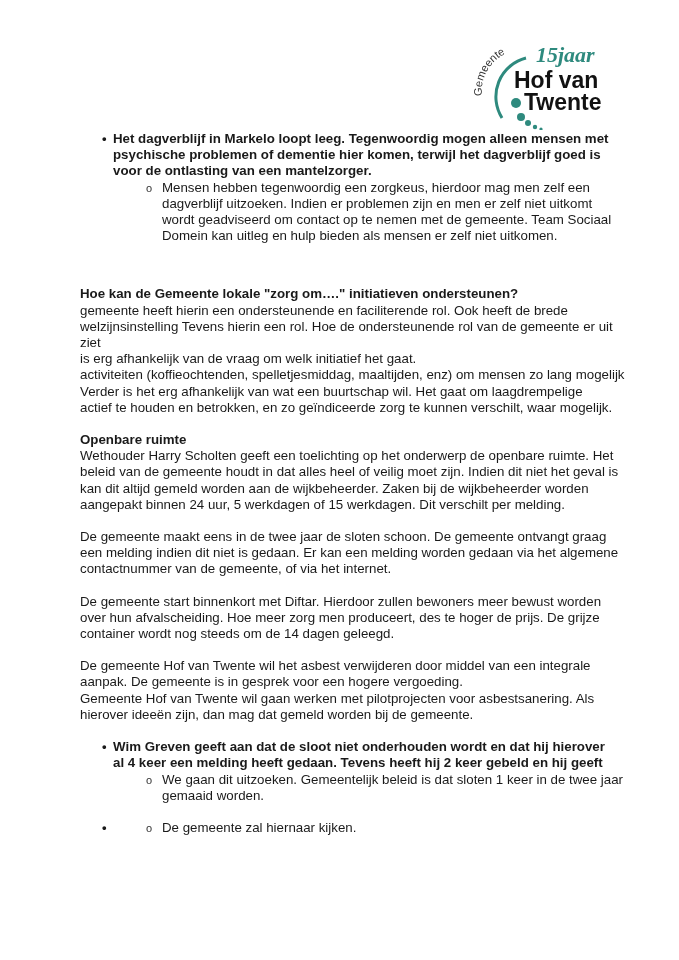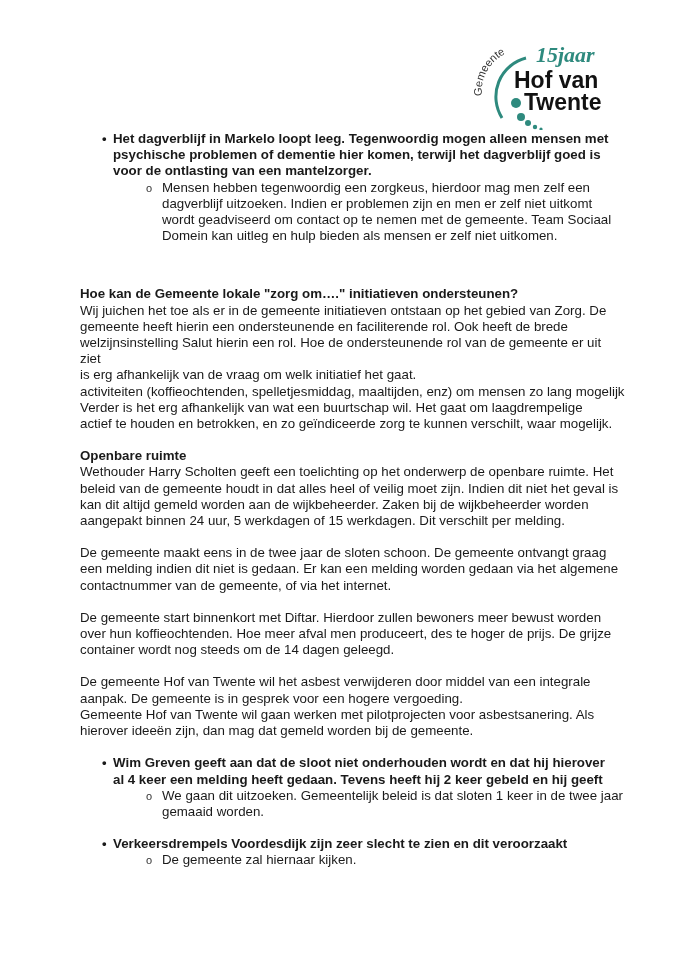--- a/index.html
+++ b/index.html
@@ -74,23 +74,22 @@
       <span class="circ">o</span>
       <p>Mensen hebben tegenwoordig een zorgkeus, hierdoor mag men zelf een</p>
       <p>dagverblijf uitzoeken. Indien er problemen zijn en men er zelf niet uitkomt</p>
       <p>wordt geadviseerd om contact op te nemen met de gemeente. Team Sociaal</p>
       <p>Domein kan uitleg en hulp bieden als mensen er zelf niet uitkomen.</p>
     </div>
 
     <div class="gap" style="height:42px;"></div>
 
     <p class="bold">Hoe kan de Gemeente lokale "zorg om…."  initiatieven ondersteunen?</p>
-    <p>Wij juichen het toe als er in de gemeente initiatieven ontstaan op het gebied van Zorg. De</p>
     <p>gemeente heeft hierin een ondersteunende en faciliterende rol. Ook heeft de brede</p>
-    <p>welzijnsinstelling Salut hierin een rol. Hoe de ondersteunende rol van de gemeente er uit ziet</p>
+    <p>welzijnsinstelling Tevens hierin een rol. Hoe de ondersteunende rol van de gemeente er uit ziet</p>
     <p>is erg afhankelijk van de vraag om welk initiatief het gaat.</p>
     <p>activiteiten (koffieochtenden, spelletjesmiddag, maaltijden, enz) om mensen zo lang mogelijk</p>
     <p>Verder is het erg afhankelijk van wat een buurtschap wil. Het gaat om laagdrempelige</p>
     <p>actief te houden en betrokken, en zo geïndiceerde zorg te kunnen verschilt, waar mogelijk.</p>
 
     <div class="gap"></div>
 
     <p class="bold">Openbare ruimte</p>
     <p>Wethouder Harry Scholten geeft een toelichting op het onderwerp de openbare ruimte. Het</p>
     <p>beleid van de gemeente houdt in dat alles heel of veilig moet zijn. Indien dit niet het geval is</p>
@@ -99,21 +98,21 @@
 
     <div class="gap"></div>
 
     <p>De gemeente maakt eens in de twee jaar de sloten schoon. De gemeente ontvangt graag</p>
     <p>een melding indien dit niet is gedaan. Er kan een melding worden gedaan via het algemene</p>
     <p>contactnummer van de gemeente, of via het internet.</p>
 
     <div class="gap"></div>
 
     <p>De gemeente start binnenkort met Diftar. Hierdoor zullen bewoners meer bewust worden</p>
-    <p>over hun koffieochtenden. Hoe meer afval men produceert, des te hoger de prijs. De grijze</p>
+    <p>over hun afvalscheiding. Hoe meer zorg men produceert, des te hoger de prijs. De grijze</p>
     <p>container wordt nog steeds om de 14 dagen geleegd.</p>
 
     <div class="gap"></div>
 
     <p>De gemeente Hof van Twente wil het asbest verwijderen door middel van een integrale</p>
     <p>aanpak. De gemeente is in gesprek voor een hogere vergoeding.</p>
     <p>Gemeente Hof van Twente wil gaan werken met pilotprojecten voor asbestsanering. Als</p>
     <p>hierover ideeën zijn, dan mag dat gemeld worden bij de gemeente.</p>
 
     <div class="gap"></div>
@@ -126,21 +125,20 @@
     <div class="sub-row">
       <span class="circ">o</span>
       <p>We gaan dit uitzoeken. Gemeentelijk beleid is dat sloten 1 keer in de twee jaar</p>
       <p>gemaaid worden.</p>
     </div>
 
     <div class="gap"></div>
 
     <div class="bullet-row bold">
       <span class="dot">•</span>
-      <p>Verkeersdrempels Voordesdijk zijn zeer slecht te zien en dit veroorzaakt</p>
     </div>
     <div class="sub-row">
       <span class="circ">o</span>
       <p>De gemeente zal hiernaar kijken.</p>
     </div>
 
     <div class="gap-lg"></div>
 
   </div>
 </div>

